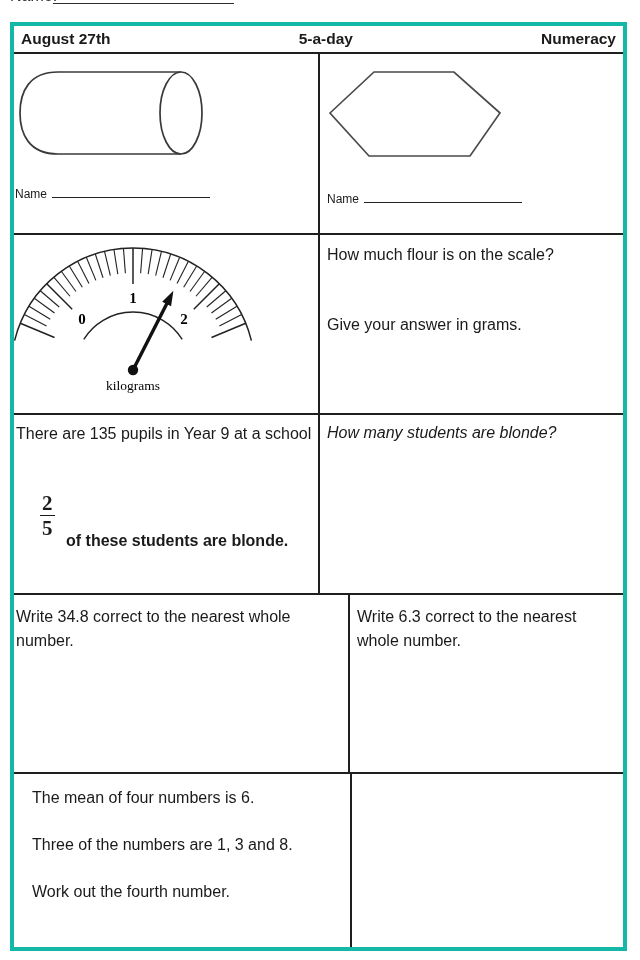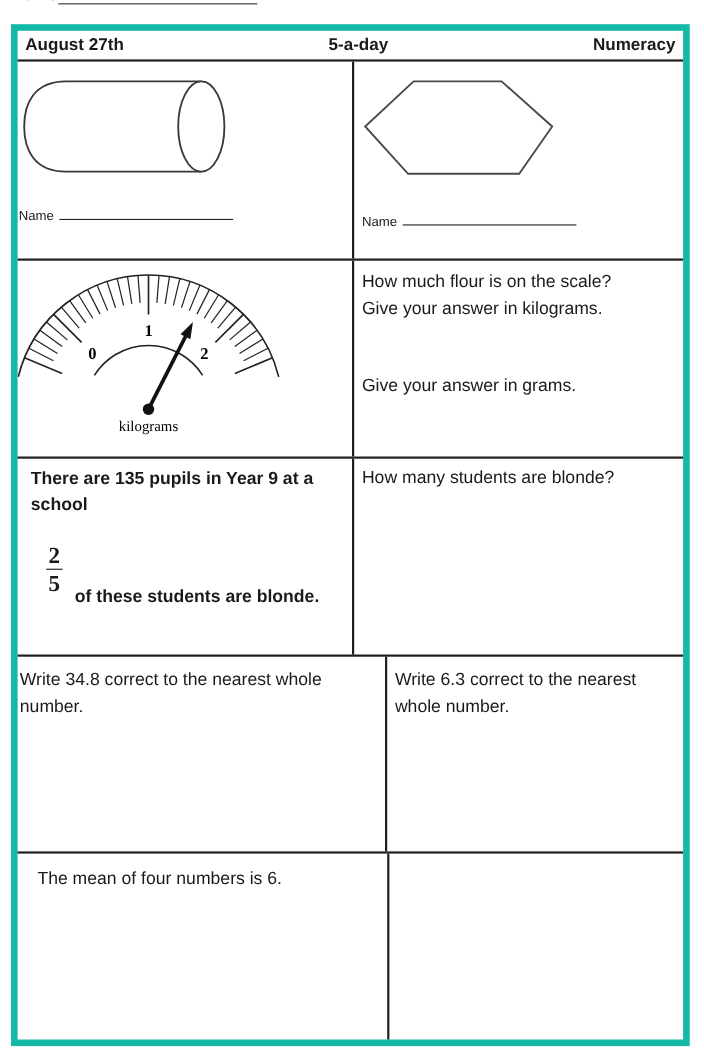--- a/index.html
+++ b/index.html
@@ -6,44 +6,44 @@
   body{
     width:640px;height:960px;margin:0;background:#fff;
     font-family:"Liberation Sans",sans-serif;color:#1a1a1a;position:relative;
   }
   
   .topname{position:absolute;left:10px;top:-13px;font-size:16px;color:#2e2e2e;}
   .topline{position:absolute;left:53px;top:3px;width:181px;border-top:1.8px solid #2e2e2e;}
   
   .sheet{
     position:absolute;left:10px;top:22px;width:617px;height:929px;
-    border:6px solid #14b8a6;box-sizing:border-box;display:flex;flex-direction:column;
+    border:4px solid #14b8a6;box-sizing:border-box;display:flex;flex-direction:column;
   }
   .hrow{height:26px;flex:none;border-bottom:2px solid #1f1f1f;display:flex;align-items:center;
     font-weight:bold;font-size:15.5px;padding:0 7px;}
   .hcenter{flex:1;text-align:center;}
   .qrow{display:flex;flex:none;border-bottom:2px solid #1f1f1f;min-height:0;}
   .qrow.last{border-bottom:none;flex:1;}
   .r1{height:179px}.r2{height:178px}.r3{height:178px}.r4{height:177px}
   .cell-l{width:304px;flex:none;position:relative;}
   .vdiv{width:2px;background:#1f1f1f;flex:none;}
   .cell-r{flex:1;position:relative;}
   .qtext{font-size:16px;line-height:24px;margin:0;}
   .shape-svg{position:absolute;left:0;top:0;}
   .nameline{position:absolute;font-size:12px;white-space:nowrap;}
   .nl-bar{display:inline-block;width:158px;height:13px;border-bottom:1.7px solid #222;margin-left:5px;}
   .q2r{padding:8px 28px 0 7px;}
   .q2r .gap{margin-top:46px;}
-  .q3l-intro{padding:7px 0 0 12px;width:296px;font-weight:bold;}
+  .q3l-intro{padding:7px 0 0 2px;width:296px;}
   .fraction{position:absolute;left:26px;top:76px;text-align:center;
     font-family:"Liberation Serif",serif;font-weight:bold;font-size:21px;line-height:24px;}
   .fraction .num{display:block;padding:0 2px;}
   .fraction .den{display:block;border-top:1.8px solid #1a1a1a;padding:0 2px;}
   .q3l-after{position:absolute;left:52px;top:114px;font-weight:bold;}
-  .q3r{padding:6px 10px 0 7px;}
+  .q3r{padding:6px 10px 0 7px;font-style:italic;}
   .q4l{padding:10px 28px 0 2px;}
   .q4r{padding:10px 10px 0 7px;}
   .q5l{padding:12px 14px 0 18px;}
   .q5l p + p{margin-top:23px;}
 </style>
 </head>
 <body>
 
 <span class="topname">Name:</span>
 <span class="topline"></span>
@@ -118,21 +118,20 @@
           <text x="169.91168824543144" y="89.08831175456858" text-anchor="middle" font-family="&quot;Liberation Serif&quot;,serif" font-weight="bold" font-size="15">2</text>
           <line x1="119" y1="135" x2="154.41125897968465" y2="65.50149111330731" stroke="#111" stroke-width="3.4"></line>
           <polygon points="159.40515447681966,55.70041934723527 157.0503296016683,71.33546970875852 148.14026435978462,66.79556471136306" fill="#111"></polygon>
           <circle cx="119" cy="135" r="5.2" fill="#111"></circle>
           <text x="119" y="155" text-anchor="middle" font-family="&quot;Liberation Serif&quot;,serif" font-size="13.5">kilograms</text>
         </svg>
     </div>
     <div class="vdiv"></div>
     <div class="cell-r q2r">
       <p class="qtext">How much flour is on the scale?</p>
-      <p class="qtext">Give your answer in kilograms.</p>
       <p class="qtext gap">Give your answer in grams.</p>
     </div>
   </div>
 
   <div class="qrow r3">
     <div class="cell-l">
       <p class="qtext q3l-intro">There are 135 pupils in Year 9 at a school</p>
       <span class="fraction">
         <span class="num">2</span>
         <span class="den">5</span>
@@ -151,18 +150,20 @@
     </div>
     <div class="vdiv"></div>
     <div class="cell-r q4r">
       <p class="qtext">Write 6.3 correct to the nearest whole number.</p>
     </div>
   </div>
 
   <div class="qrow last">
     <div class="cell-l q5l">
       <p class="qtext">The mean of four numbers is 6.</p>
+      <p class="qtext">Three of the numbers are 1, 3 and 8.</p>
+      <p class="qtext">Work out the fourth number.</p>
     </div>
     <div class="vdiv"></div>
     <div class="cell-r"></div>
   </div>
 
 </div>
 
 </body></html>

